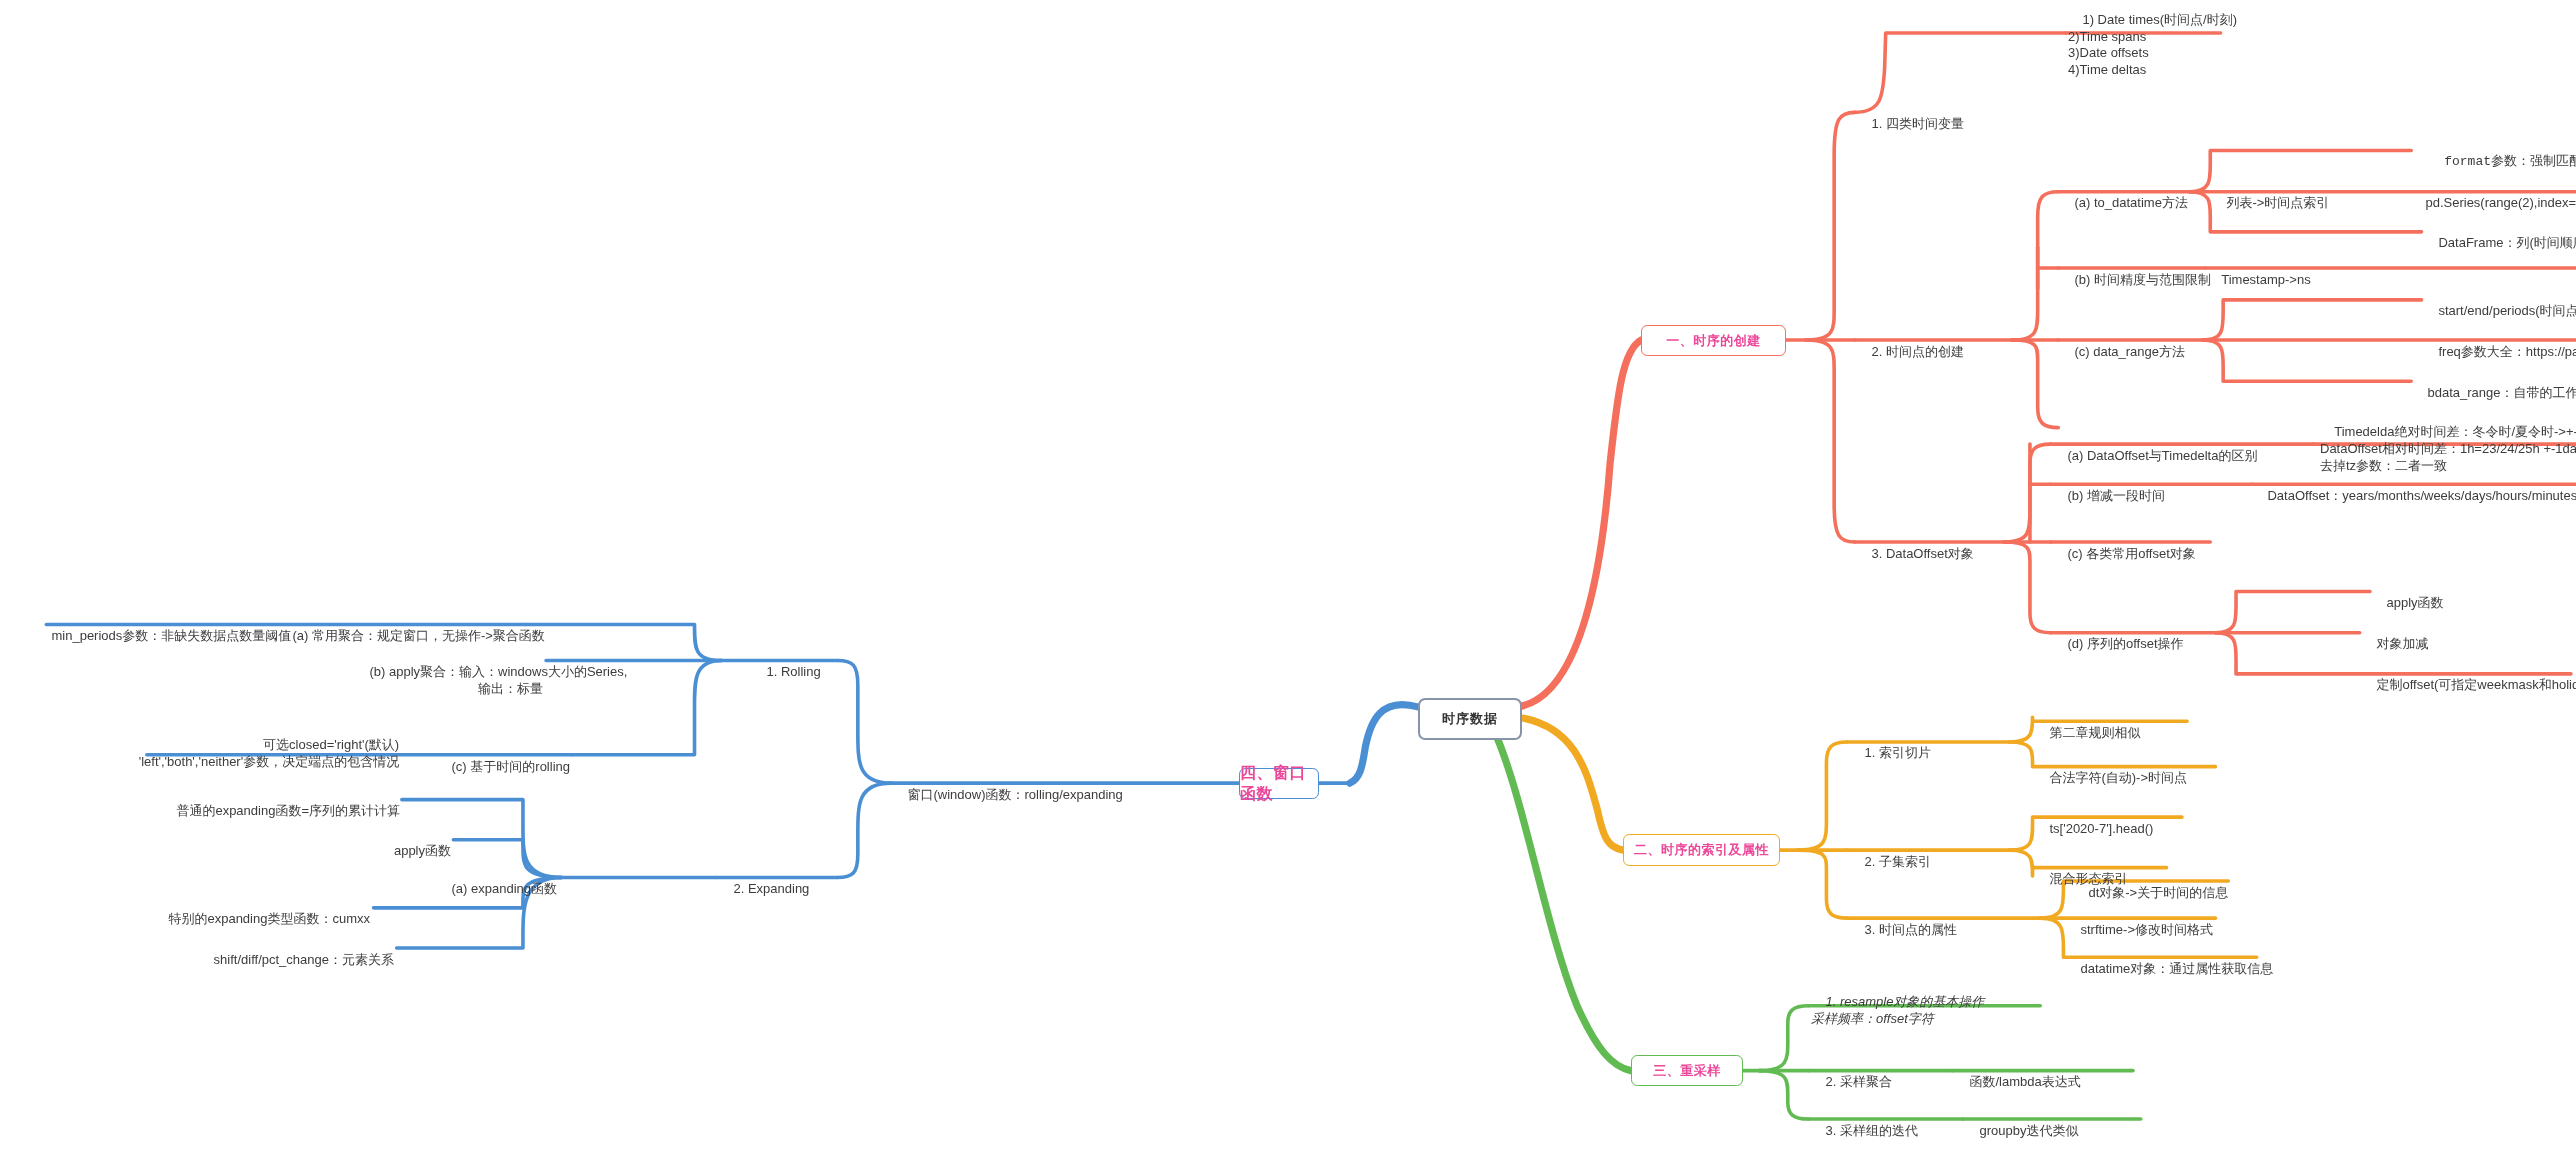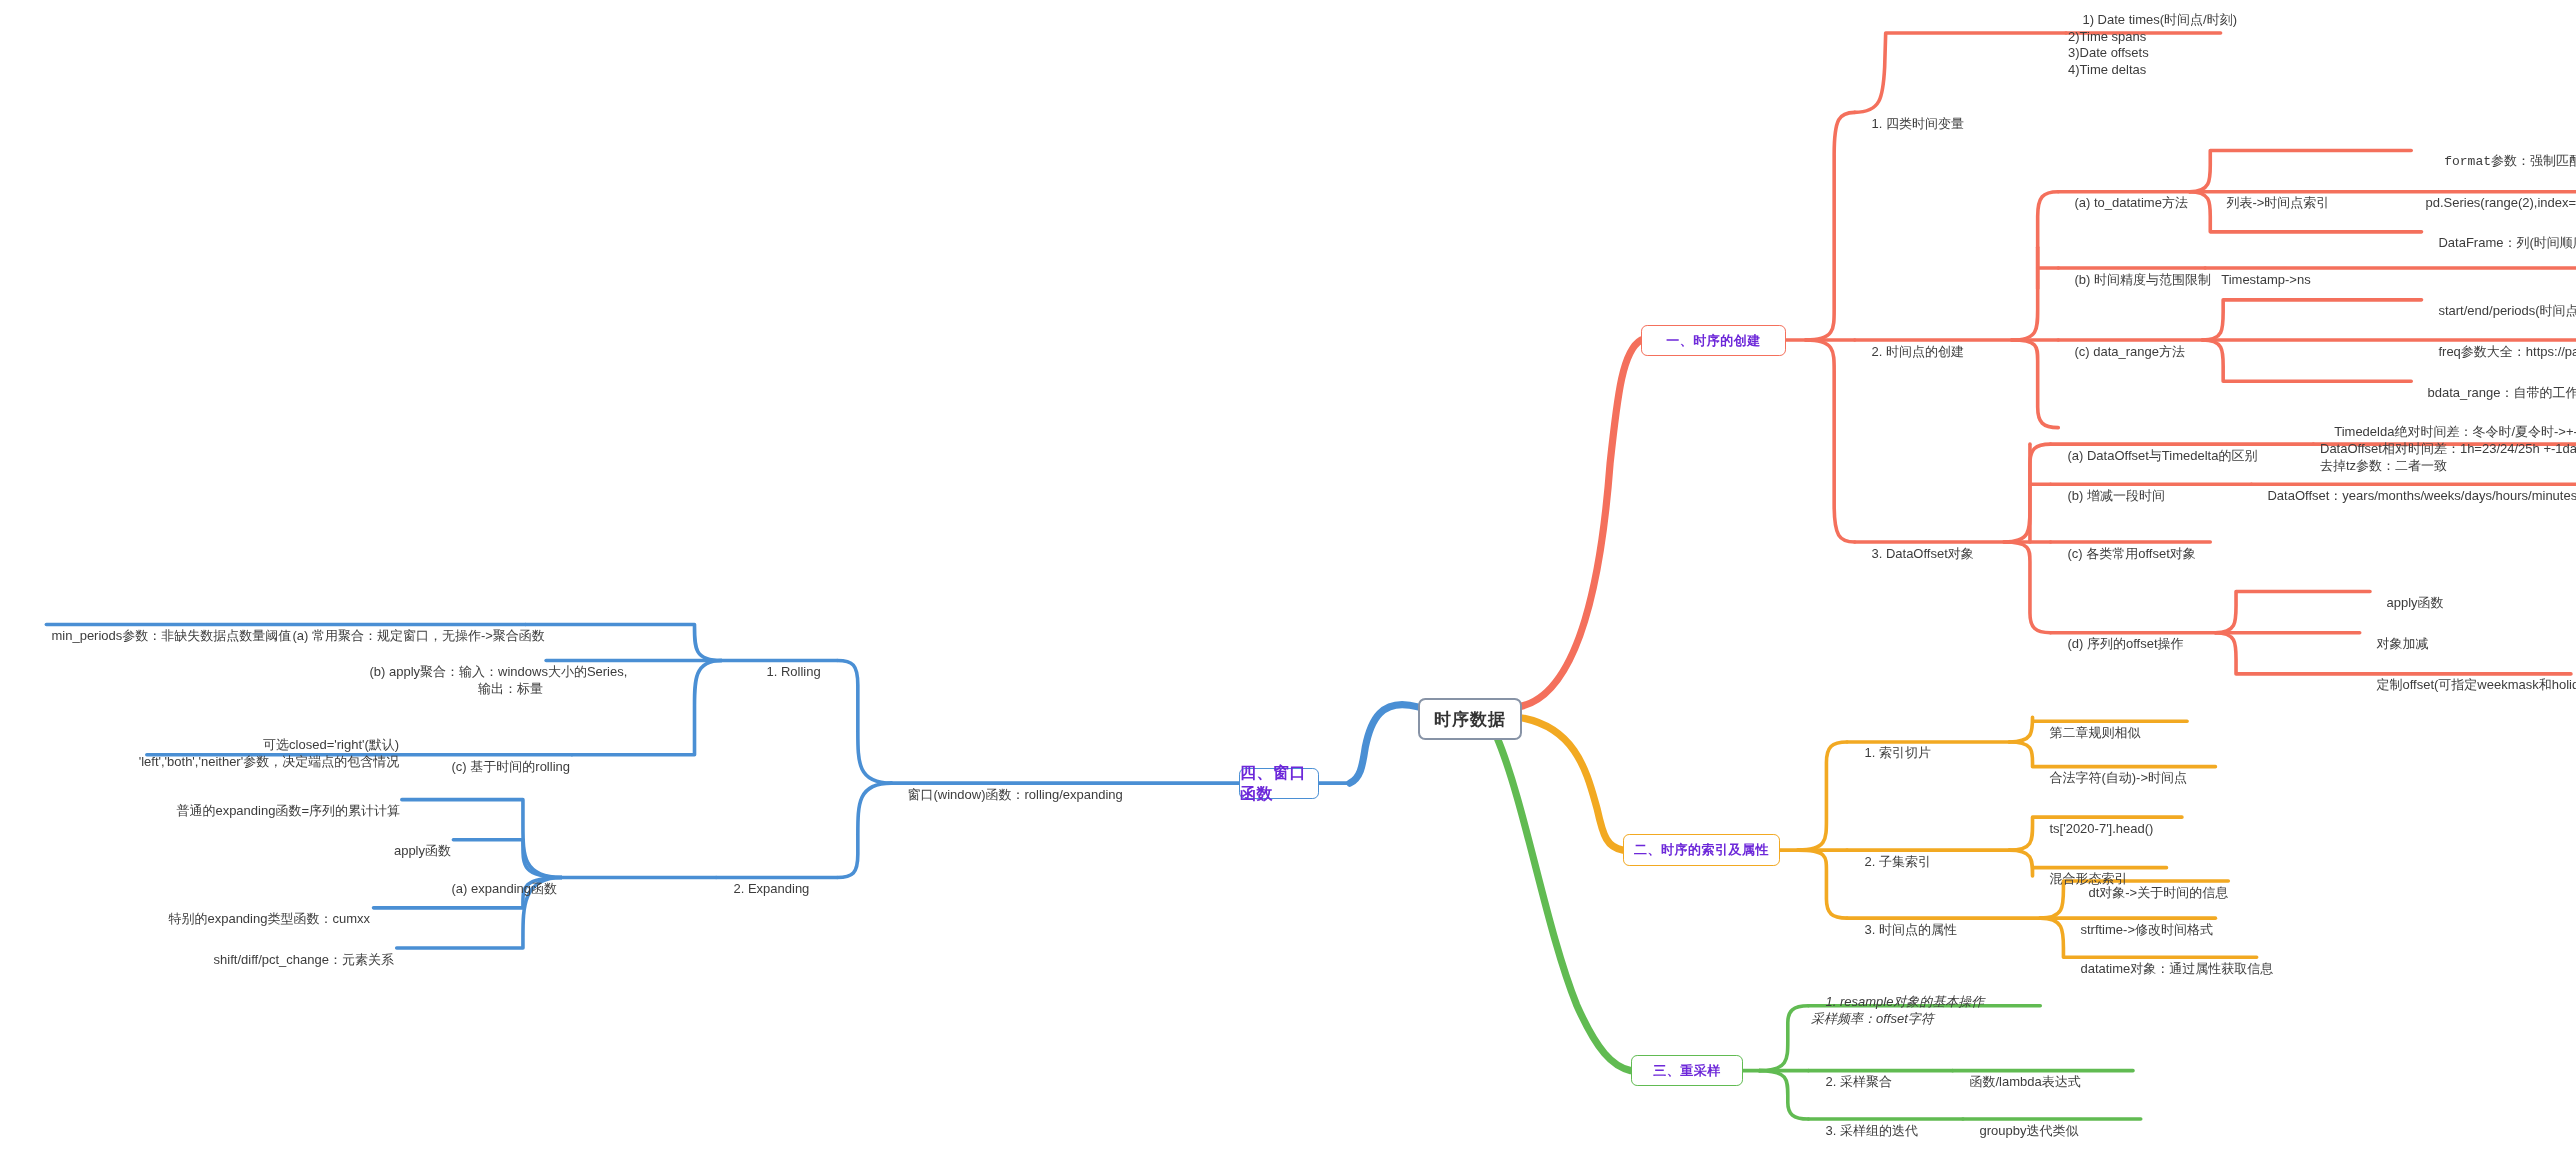--- a/index.html
+++ b/index.html
@@ -24,34 +24,34 @@
 
   
   .mainnode{
     position:absolute;
     display:flex;align-items:center;justify-content:center;
     box-sizing:border-box;
     border-radius:6.2px;
     background:#ffffff;
     font-weight:bold;
     letter-spacing:0.5px;
-    color:#6d28d9;
+    color:#ec4899;
   }
   .mainnode.red   {border:1.5px solid #f4705c;}
   .mainnode.orange{border:1.5px solid #f2a922;}
   .mainnode.green {border:1.5px solid #61bb52;}
   .mainnode.blue  {border:1.5px solid #4a8fd4;}
 
   
   #central{
     position:absolute;
     left:1418px;top:698px;width:100px;height:38px;
     border:2.1px solid #8793a6;border-radius:7.2px;background:#fff;
     display:flex;align-items:center;justify-content:center;
-    font-size:17px;font-weight:bold;letter-spacing:1px;color:#333;
+    font-size:13px;font-weight:bold;letter-spacing:1px;color:#333;
   }
 </style>
 </head>
 <body>
 
 <div id="canvas">
 
   <svg class="wires" viewBox="0 0 5685 2265" xmlns="http://www.w3.org/2000/svg">
     <g fill="none" stroke-linecap="round" stroke-linejoin="round">
 

